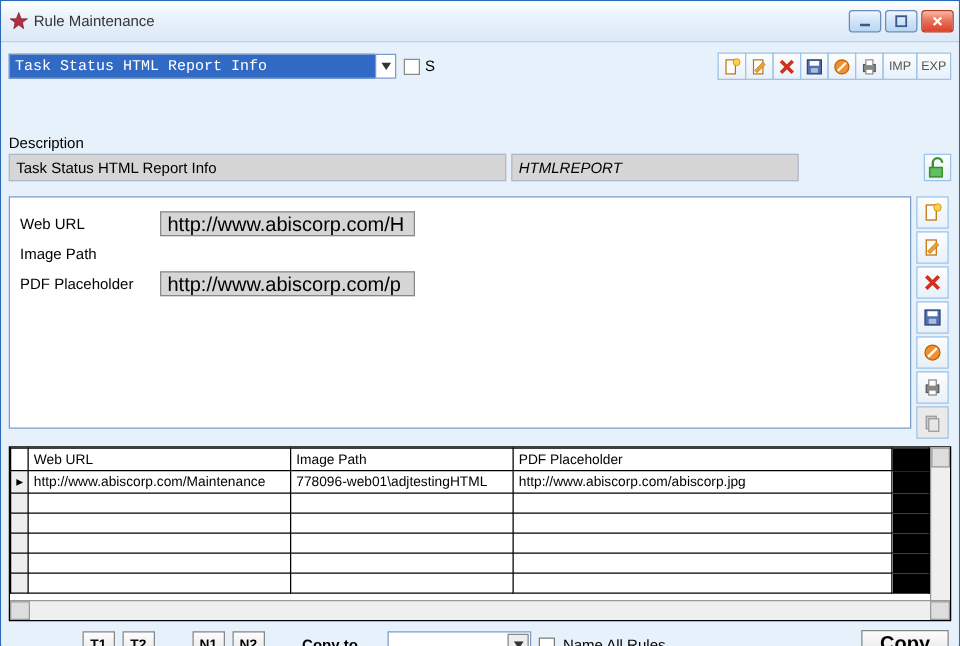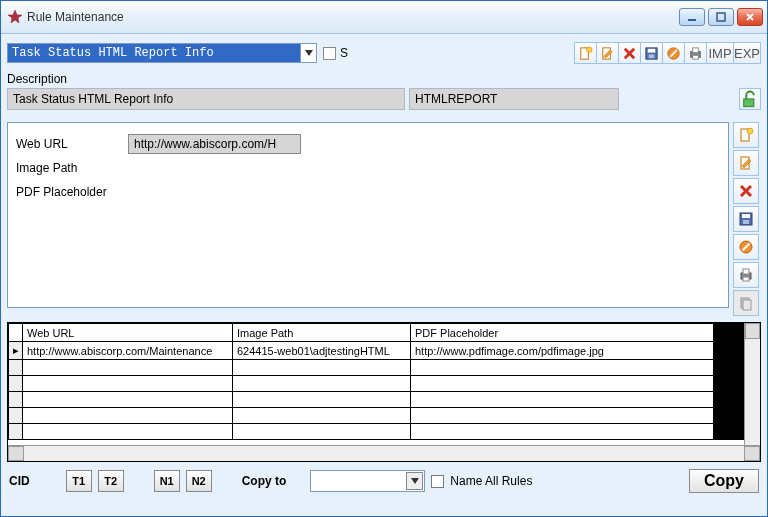--- a/index.html
+++ b/index.html
@@ -20,35 +20,35 @@
   .rule-select { width: 310px; height:20px; display:flex; }
   .rule-select .sel-text { flex:1; background:#316ac5; color:#fff; font-family: 'Courier New',monospace; font-size:12px; padding: 2px 4px; border:1px solid #7a9ac7; border-right:0; }
   .rule-select .sel-btn { width:17px; background:#fff; border:1px solid #7a9ac7; display:flex;align-items:center;justify-content:center; cursor:pointer;}
   .chk { width:13px;height:13px; margin-left:6px; border:1px solid #8a8a8a; background:#fff; cursor:pointer;}
   .lblS { margin-left:4px; font-size:12px; }
   .spacer { flex:1; }
   .tbgroup { display:flex; gap:0; }
   .tbbtn { width:23px; height:22px; border:1px solid #9ec3e8; background: linear-gradient(#fdfdfd,#e7f0fa); display:flex;align-items:center;justify-content:center; cursor:pointer; margin-left:-1px; }
   .tbbtn.first { margin-left:0; }
   .tbbtn svg { width:15px;height:15px; }
-  .impexp { width:28px; height:22px; border:1px solid #9ec3e8; background:linear-gradient(#fdfdfd,#e7f0fa); font-size:13px; color:#555; display:flex;align-items:center;justify-content:center; cursor:pointer; margin-left:-1px;}
+  .impexp { width:28px; height:22px; border:1px solid #9ec3e8; background:linear-gradient(#fdfdfd,#e7f0fa); font-size:10px; color:#555; display:flex;align-items:center;justify-content:center; cursor:pointer; margin-left:-1px;}
   .row-labels { display:flex; margin-top:6px; }
-  .label { font-size:12px; color:#000; }
+  .label { font-size:12px; color:#000;margin-top:35px; }
   .col-desc { width: 398px; }
   .col-key { flex:1; }
   .row-fields { display:flex; margin-top:2px; align-items:center; }
   .textfield { height:22px; border:1px solid #aeb9c6; background:#d6d6d6; padding:3px 5px; font-size:12px; color:#000; }
   .tf-desc { width: 398px; }
-  .tf-key { width: 210px; margin-left: 4px; }
+  .tf-key { width: 230px; margin-left: 4px; font-style: italic; }
   .lock { width:22px;height:22px; border:1px solid #9ec3e8; background:linear-gradient(#fdfdfd,#e7f0fa); display:flex;align-items:center;justify-content:center; margin-left:auto; cursor:pointer;}
   .editor { margin-top:12px; display:flex; }
   .editor-frame { flex:1; border:1px solid #7a9ac7; background:#fff; height:186px; padding:10px 8px; }
   .edrow { display:flex; align-items:center; height:22px; margin-bottom:2px; }
   .edlabel { width:112px; font-size:12px; color:#000; }
-  .edfield { width:173px; height:20px; border:1px solid #888; background:#d6d6d6; padding:2px 5px; font-size:12px; color:#000; overflow:hidden; white-space:nowrap; }
+  .edfield { width:204px; height:20px; border:1px solid #888; background:#d6d6d6; padding:2px 5px; font-size:16px; color:#000; overflow:hidden; white-space:nowrap; }
   .sidebtns { width:28px; margin-left:4px; display:flex; flex-direction:column; gap:2px; }
   .sidebtn { width:26px; height:26px; border:1px solid #9ec3e8; background:linear-gradient(#fdfdfd,#e7f0fa); display:flex;align-items:center;justify-content:center; cursor:pointer;}
   .sidebtn svg{width:16px;height:16px;}
   .sidebtn.disabled { background:#eaeaea; }
   .gridwrap { margin-top:6px; display:flex; }
   .grid { flex:1; border:1px solid #000; background:#fff; height:140px; position:relative; }
   .grid table { width:100%; border-collapse:collapse; table-layout:fixed; }
   .grid th { text-align:left; font-weight:normal; font-size:11px; padding:2px 4px; border:1px solid #000; background:#fff; height:18px; }
   .grid td { font-size:11px; padding:2px 4px; border:1px solid #000; height:16px; overflow:hidden; white-space:nowrap; }
   .rowmark { width:14px; background:#eee; border:1px solid #000; text-align:center;}
@@ -172,20 +172,21 @@
       <div class="editor-frame">
         <div class="edrow">
           <div class="edlabel">Web URL</div>
           <div class="edfield">http://www.abiscorp.com/H</div>
         </div>
         <div class="edrow">
           <div class="edlabel">Image Path</div>
         </div>
         <div class="edrow">
           <div class="edlabel">PDF Placeholder</div>
+          <div class="edfield">http://www.abiscorp.com/p</div>
         </div>
       </div>
       <div class="sidebtns">
         <div class="sidebtn">
             <svg viewBox="0 0 16 16">
               <rect x="3" y="2" width="8" height="12" fill="#fff" stroke="#c07000"></rect>
               <circle cx="12" cy="4" r="3" fill="#ffd040" stroke="#c07000" stroke-width="0.5"></circle>
             </svg>
           </div>
         <div class="sidebtn">
@@ -244,22 +245,22 @@
             <th class="rowmark"></th>
             <th>Web URL</th>
             <th>Image Path</th>
             <th>PDF Placeholder</th>
             <th class="blackcol"></th>
             <th style="background:#eee"></th>
           </tr>
           <tr>
             <td class="rowmark">▸</td>
             <td>http://www.abiscorp.com/Maintenance</td>
-            <td>624415-web01\adjtestingHTML</td>
-            <td>http://www.pdfimage.com/pdfimage.jpg</td>
+            <td>778096-web01\adjtestingHTML</td>
+            <td>http://www.abiscorp.com/abiscorp.jpg</td>
             <td class="blackcol"></td>
                 <td></td>
           </tr>
           <tr>
                 <td class="rowmark"></td>
                 <td></td>
                 <td></td>
                 <td></td>
                 <td class="blackcol"></td>
                 <td></td>

